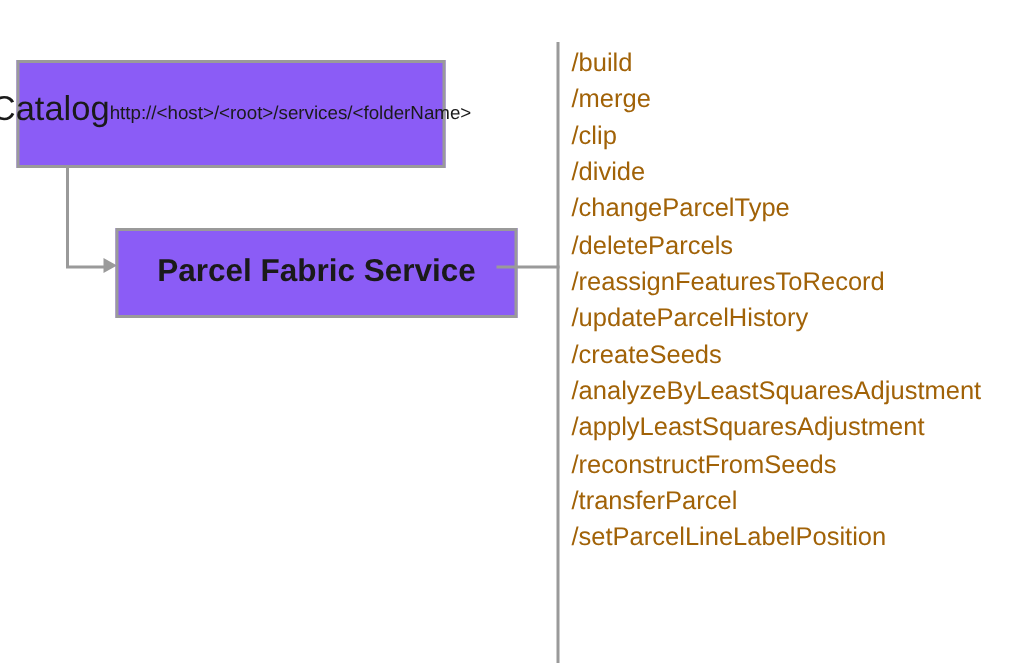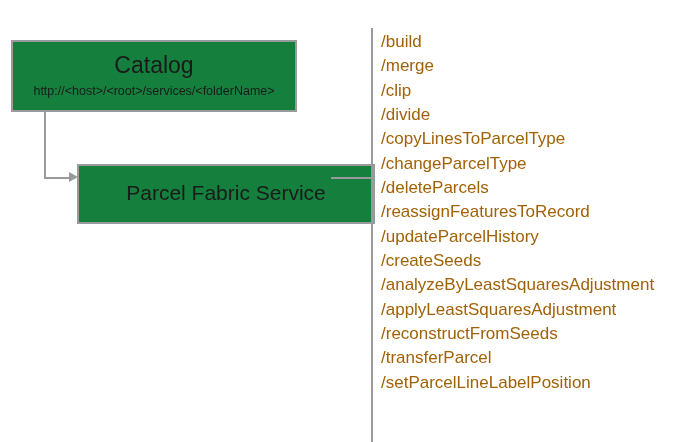--- a/index.html
+++ b/index.html
@@ -16,24 +16,24 @@
     width: 690px;
     height: 442px;
     background: #ffffff;
     overflow: hidden;
   }
 
   
   .node {
     position: absolute;
     box-sizing: border-box;
-    background: #15803d;
+    background: #8b5cf6;
     border: 2px solid #9a9a9a;
     display: flex;
-    flex-direction: column;
+    flex-direction: row;
     align-items: center;
     justify-content: center;
   }
   .node-title {
     color: #1a1a1a;
     line-height: 1.1;
     white-space: nowrap;
   }
   .node-subtitle {
     color: #1a1a1a;
@@ -51,23 +51,24 @@
   #catalog-node .node-title {
     font-size: 23px;
     margin-bottom: 6px;
   }
   #catalog-node .node-subtitle {
     font-size: 12.5px;
   }
 
   #service-node {
     left: 77px;
-    top: 164px;
-    width: 298px;
+    top: 152px;
+    width: 268px;
     height: 60px;
+    font-weight: bold;
   }
   #service-node .node-title {
     font-size: 21px;
     margin-bottom: 3px;
   }
   #service-node .node-subtitle {
     font-size: 12.5px;
   }
 
   
@@ -146,21 +147,20 @@
   </div>
 
   <div class="connector" id="service-to-list-line"></div>
   <div class="connector" id="list-divider"></div>
 
   <ul id="operations-list">
       <li>/build</li>
       <li>/merge</li>
       <li>/clip</li>
       <li>/divide</li>
-      <li>/copyLinesToParcelType</li>
       <li>/changeParcelType</li>
       <li>/deleteParcels</li>
       <li>/reassignFeaturesToRecord</li>
       <li>/updateParcelHistory</li>
       <li>/createSeeds</li>
       <li>/analyzeByLeastSquaresAdjustment</li>
       <li>/applyLeastSquaresAdjustment</li>
       <li>/reconstructFromSeeds</li>
       <li>/transferParcel</li>
       <li>/setParcelLineLabelPosition</li>

